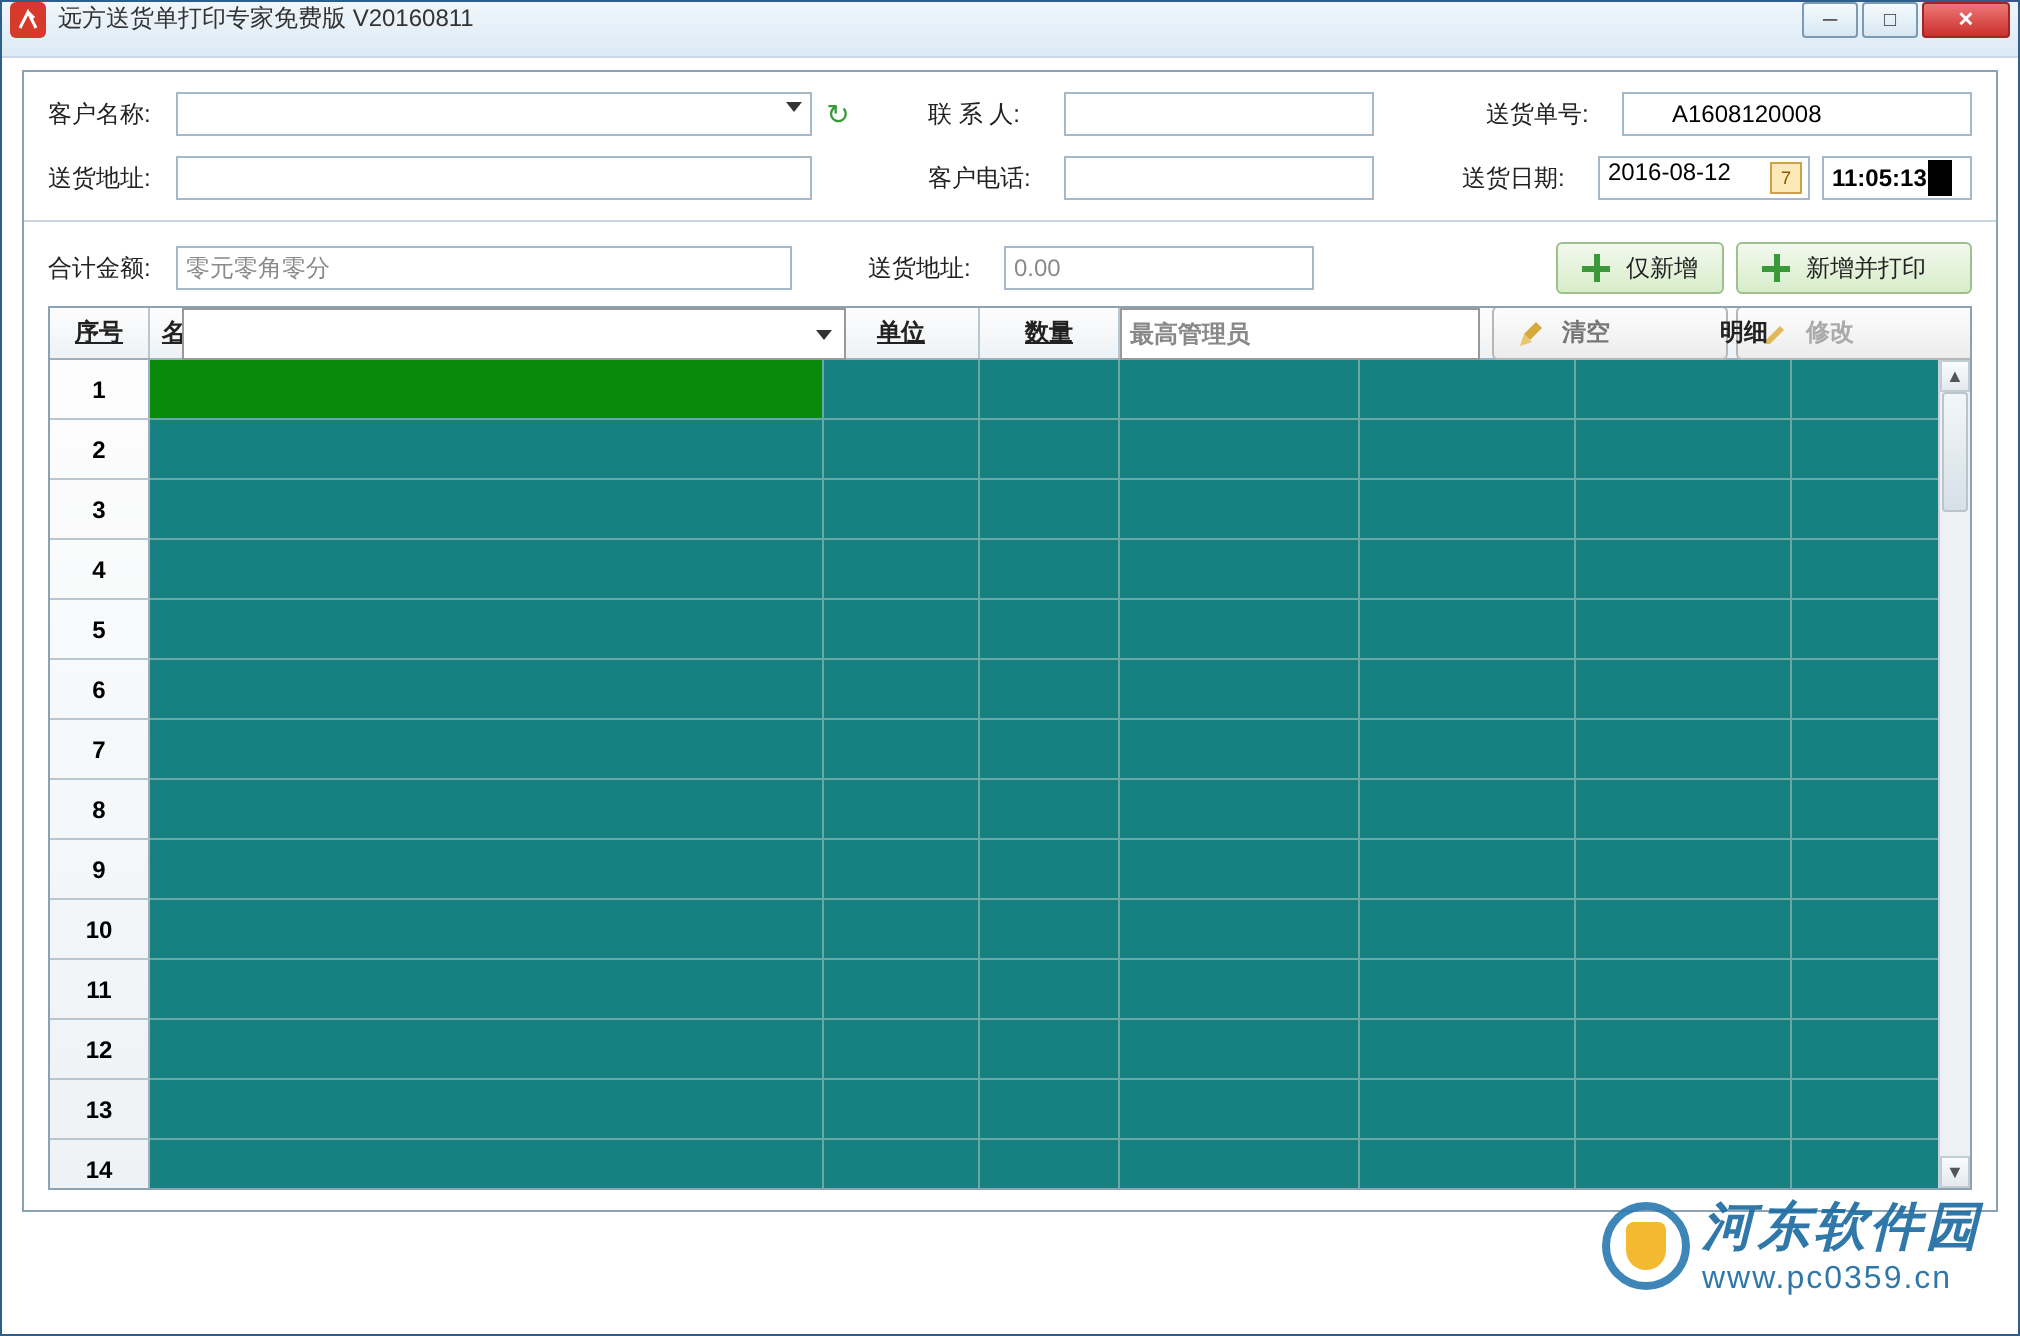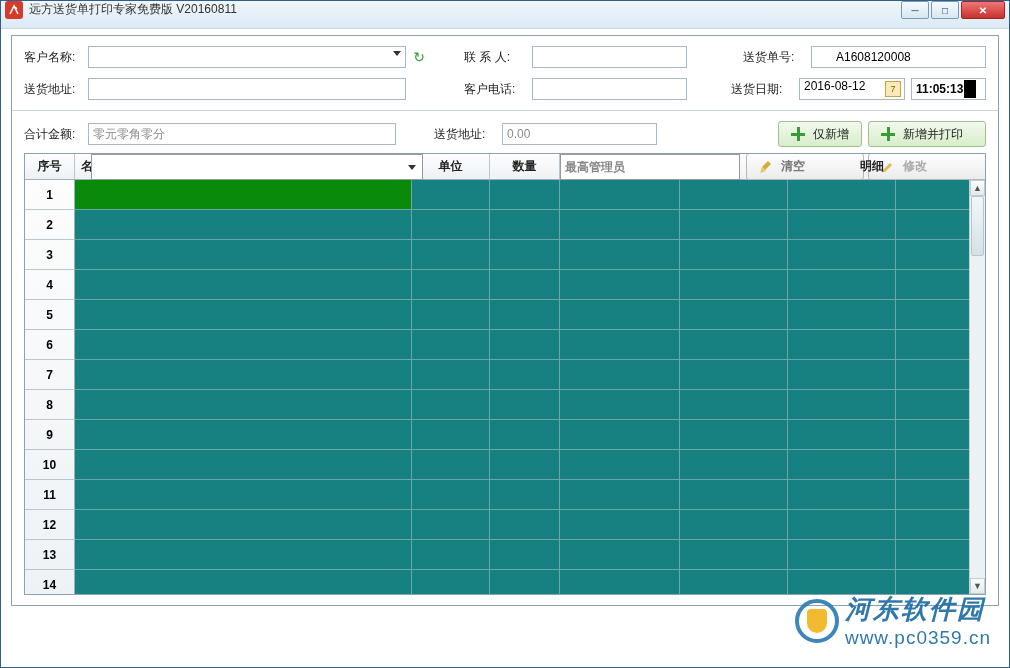--- a/index.html
+++ b/index.html
@@ -40,21 +40,21 @@
 .btn.plain { background: linear-gradient(#fdfdfd,#ececec); border-color:#b7b7b7; color:#777;}
 .btn.plain .ico { color:#caa23a;}
 .plus-ico { width:14px; height:14px; position:relative;}
 .plus-ico:before, .plus-ico:after { content:""; position:absolute; background:#3a9a3a;}
 .plus-ico:before { left:6px; top:0; width:3px; height:14px;}
 .plus-ico:after { top:6px; left:0; height:3px; width:14px;}
 .broom-ico { width:14px; height:14px; }
 .pencil-ico { width:14px; height:14px; }
 .grid-wrap { margin-top: 6px; border: 1px solid #8aa2b4; height: 442px; position: relative; overflow: hidden;}
 .grid-header { display: flex; height: 26px; background: linear-gradient(#fdfdfd,#eef2f5); border-bottom:1px solid #9fb0bd;}
-.gh { border-right: 1px solid #b8c6d0; display:flex; align-items:center; justify-content:center; font-weight:bold; color:#222; position:relative;}
+.gh { border-right: 1px solid #b8c6d0; display:flex; align-items:center; justify-content:center; font-weight:bold; color:#222; position:relative;text-decoration:underline;}
 .gh-seq { width: 50px;}
 .gh-name { width: 337px; justify-content:flex-start; padding-left:6px;}
 .gh-dropdown-overlay { position:absolute; left:66px; top:0; width:332px; height:26px; background:#fff; border:1px solid #999; display:flex; align-items:center; padding-right:16px;}
 .gh-dropdown-overlay .harrow { position:absolute; right:6px; top:10px; border-left:4px solid transparent; border-right:4px solid transparent; border-top:5px solid #333;}
 .gh-unit { width: 78px;}
 .gh-qty { width: 70px;}
 .gh-rest { flex:1; justify-content:flex-start; padding-left:6px; position:relative;}
 .overlay-input { position:absolute; left:0; top:0; height:26px; width:180px; border:1px solid #999; background:#fff; padding:12px 4px; color:#888; display:flex; align-items:center;}
 .overlay-btn1 { position:absolute; left:180px; top:-1px; height:27px; width:118px;}
 .overlay-btn2 { position:absolute; left:302px; top:-1px; height:27px; width:122px;}
@@ -70,21 +70,21 @@
 .c-r1 { width:120px;} .c-r2 { width:108px;} .c-r3 { width:108px;} .c-r4 { flex:1;}
 .active-cell { background:#0a8a0a !important;}
 .vscroll { position:absolute; right:0; top:26px; bottom:0; width:16px; background:#eef1f3; border-left:1px solid #c7d1d9;}
 .vscroll .arrow-btn { height:16px; background:linear-gradient(#fafcfd,#e3e9ed); border:1px solid #c2ccd3; display:flex; align-items:center; justify-content:center; font-size:9px; color:#555;}
 .vscroll .thumb { position:absolute; top:16px; left:1px; right:1px; height:60px; background:linear-gradient(#f2f6f8,#d7e0e6); border:1px solid #b9c4cc; border-radius:2px;}
 .watermark { position:absolute; right:18px; bottom:18px; display:flex; align-items:center; opacity:0.9; pointer-events:none;}
 .watermark .logo { width:44px; height:44px; border-radius:50%; border:4px solid #2a7ab0; position:relative; margin-right:6px;}
 .watermark .logo:before { content:""; position:absolute; left:8px; top:6px; width:20px; height:24px; background:#f2b21b; border-radius:4px 4px 10px 10px;}
 .watermark .txt { display:flex; flex-direction:column; align-items:flex-start;}
 .watermark .cn { font-family: KaiTi, STKaiti, serif; font-size:26px; color:#1a6aa0; font-style:italic; font-weight:bold; letter-spacing:2px;}
-.watermark .url { font-size:19px; color:#1a6aa0; letter-spacing:1px;}
+.watermark .url { font-size:16px; color:#1a6aa0; letter-spacing:1px;}
 </style>
 </head>
 <body>
 
 <div class="window">
 
   <div class="titlebar">
     <div class="app-icon">
       <svg viewBox="0 0 12 12">
           <path d="M2 10 L6 2 L10 10 M6 2 L9 5" stroke="#fff" stroke-width="1.5" fill="none"></path>

